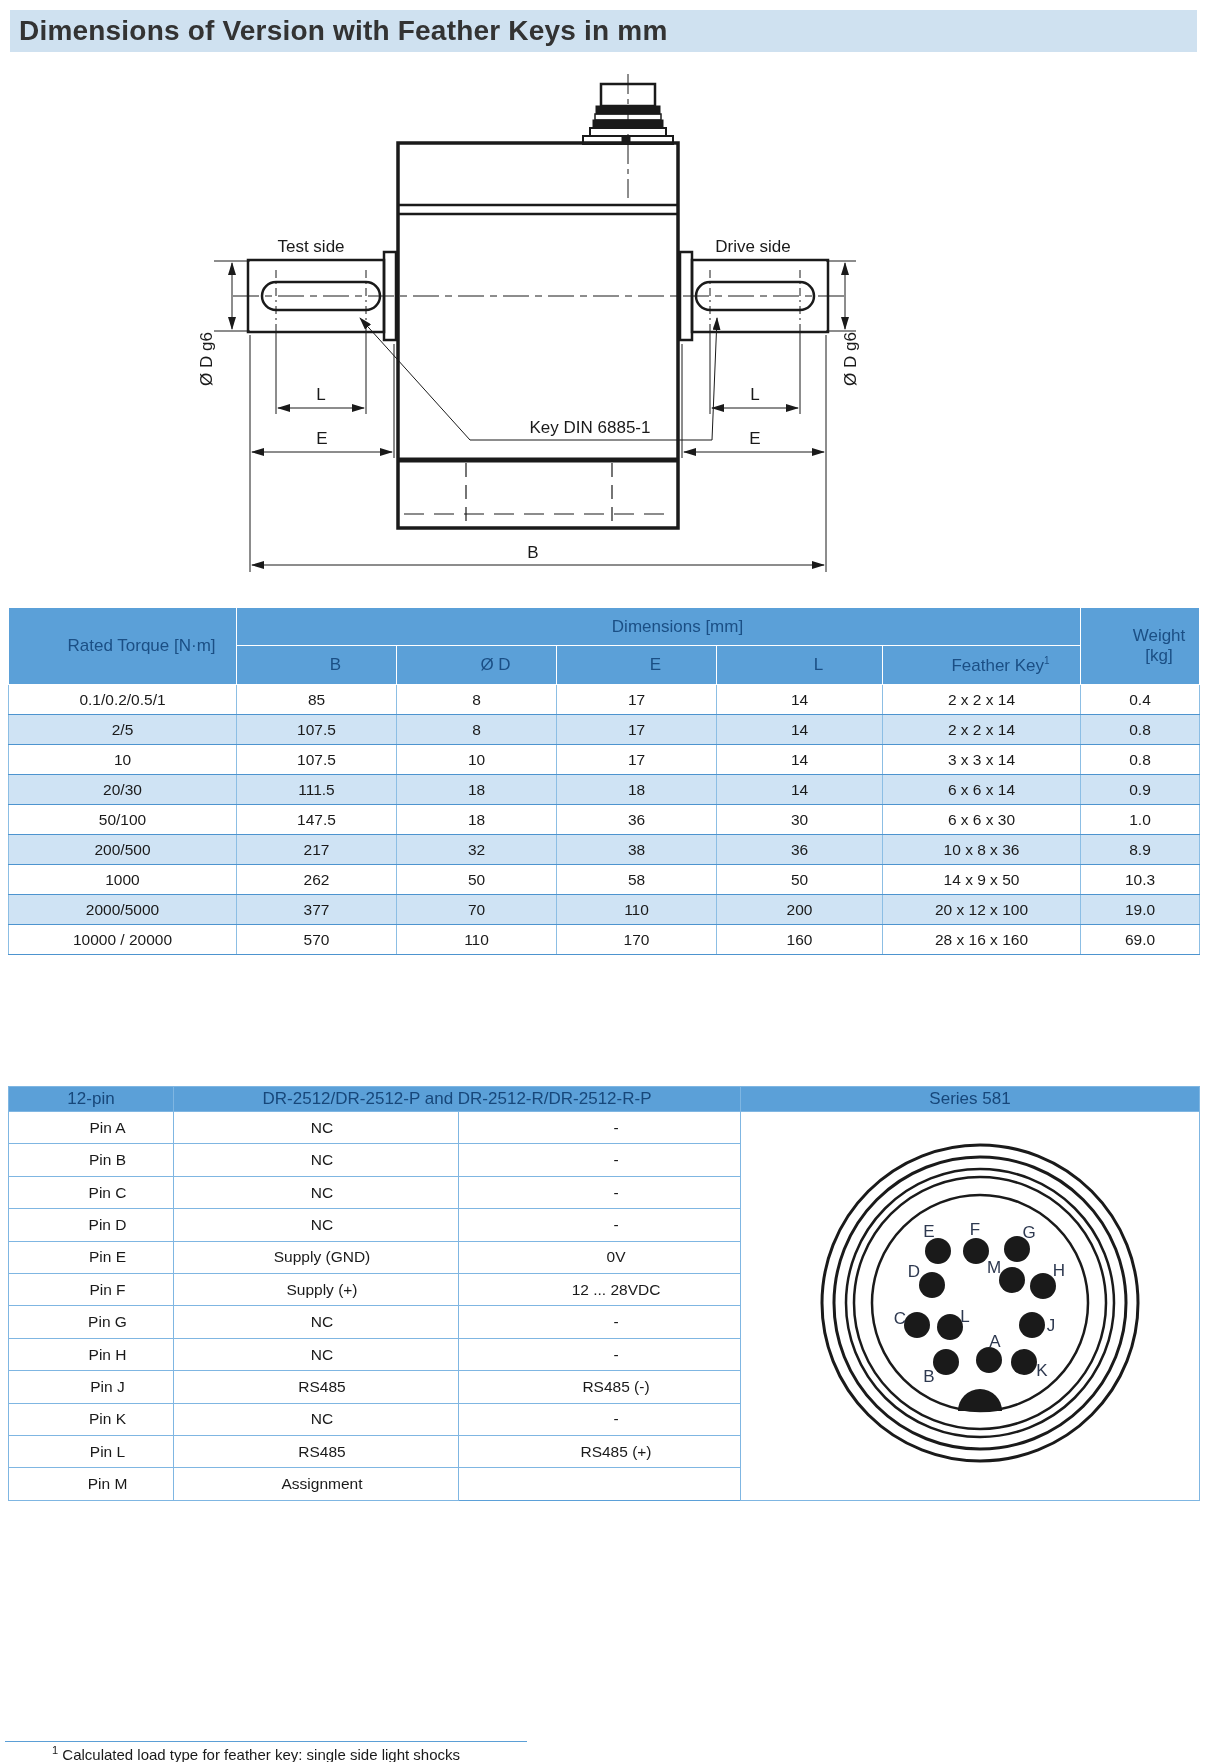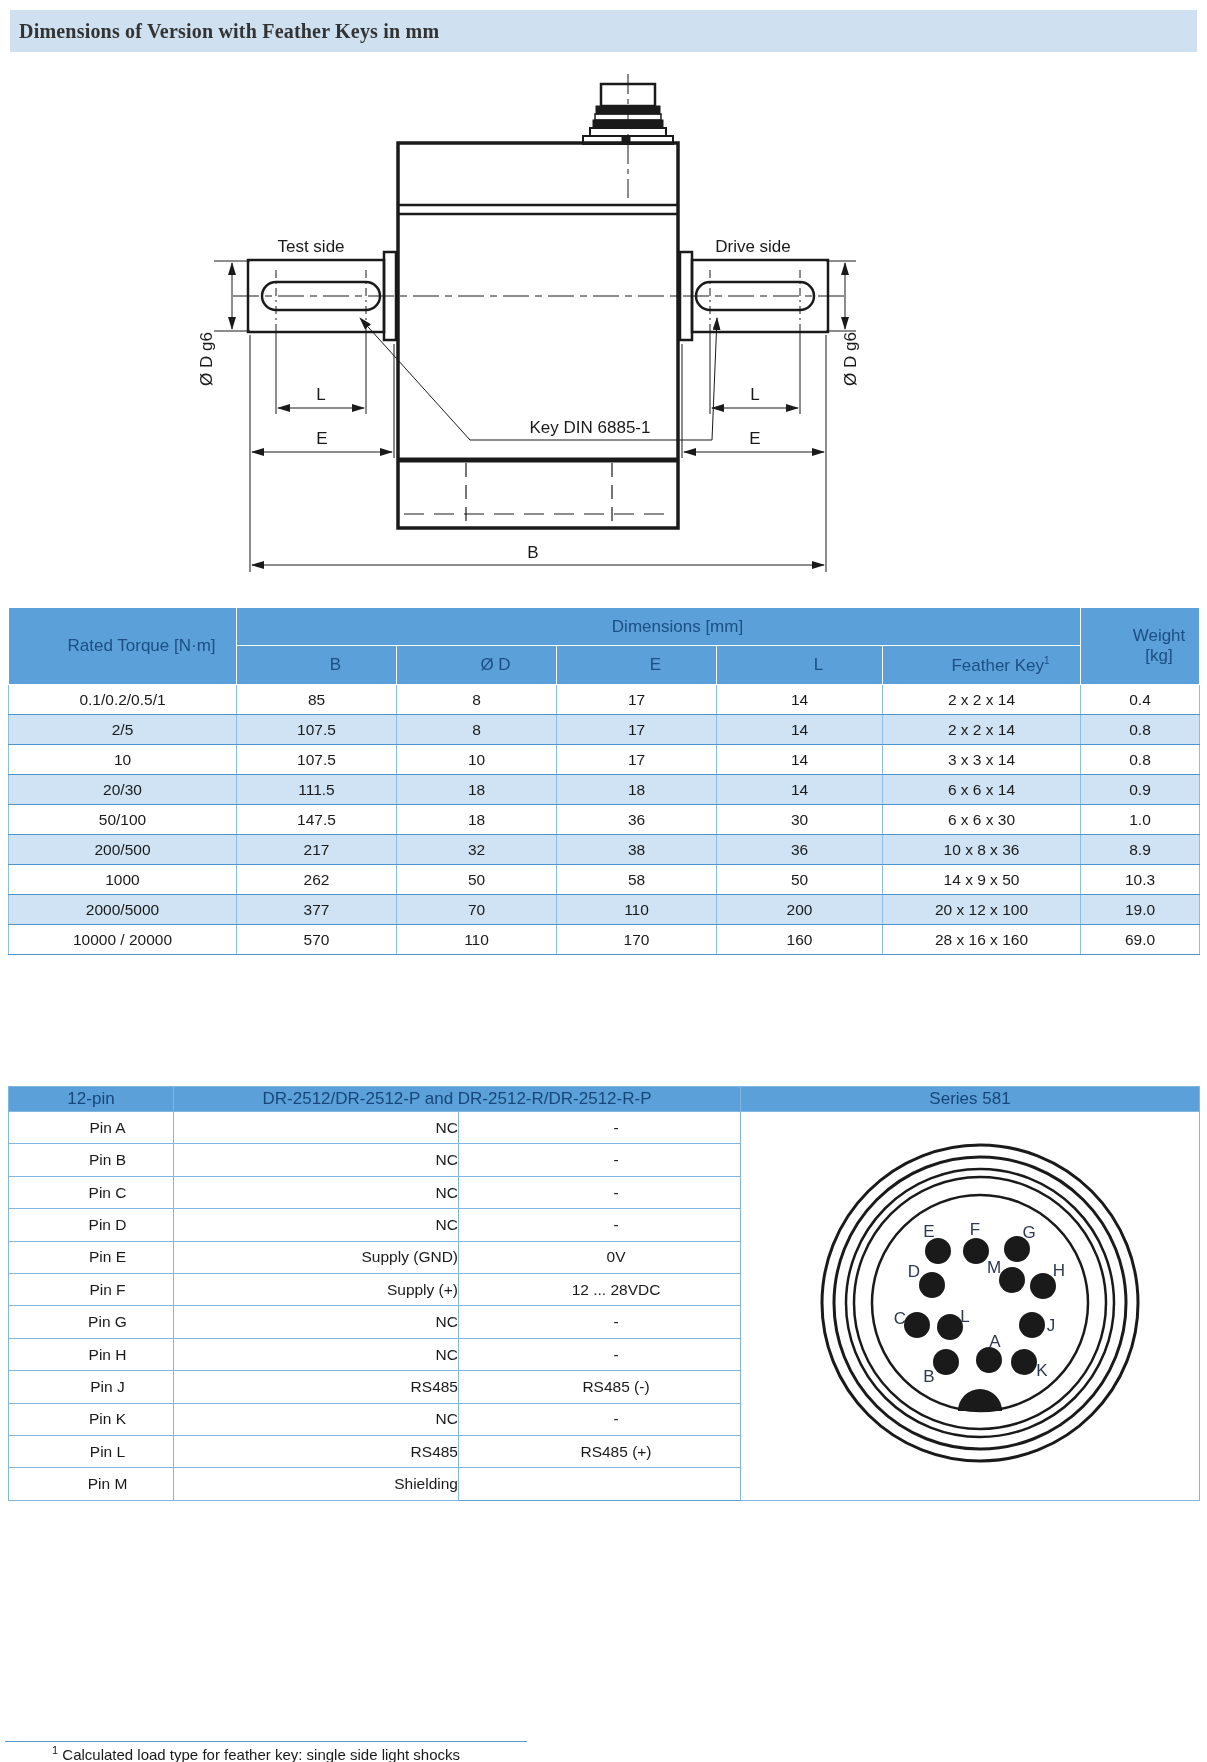--- a/index.html
+++ b/index.html
@@ -3,21 +3,21 @@
 <meta charset="utf-8">
 <style>
   * { margin:0; padding:0; box-sizing:border-box; }
   body { background:#ffffff; font-family:"Liberation Sans", sans-serif; }
   .sheet { position:relative; width:1207px; height:1762px; background:#fff; overflow:hidden; }
 
   .section-bar {
     position:absolute; left:10px; width:1187px; height:42px;
     background:#cfe1f0; display:flex; align-items:center; padding-left:9px;
   }
-  .section-bar h2 { font-size:20px; font-weight:bold; color:#333333; letter-spacing:0.2px;font-family:Liberation Serif, serif; }
+  .section-bar h2 { font-size:28px; font-weight:bold; color:#333333; letter-spacing:0.2px; }
   #bar1 { top:10px; }
   #bar2 { top:1005px; }
 
   svg text { font-family:"Liberation Sans", sans-serif; }
 
   
   table { border-collapse:collapse; table-layout:fixed; }
   #dim-table { position:absolute; left:8px; top:607px; width:1191px; }
   #dim-table th {
     background:#5ba0d8; color:#1b4f85; font-weight:normal; font-size:17px;
@@ -39,21 +39,21 @@
   #pin-table { position:absolute; left:8px; top:1086px; width:1191px; border:1px solid #5ba0d8; }
   #pin-table th {
     background:#5ba0d8; color:#17477a; font-weight:normal; font-size:17px;
     height:25px; border:1px solid #7fb6e2; text-align:center; vertical-align:middle;
   }
   #pin-table td {
     font-size:15.5px; color:#1a1a1a; height:32px; background:#fff;
     border:1px solid #7fb6e2; vertical-align:middle;padding-left:33px;
   }
   #pin-table td:nth-child(1) { text-align:center; }
-  #pin-table td.func { text-align:right; padding-left:12px; }
+  #pin-table td.func { text-align:center; padding-left:12px; }
   #pin-table td.val  { text-align:center; }
   #pin-table td.cell-empty { border:none; }
   #pin-table td.series-cell { padding:0; vertical-align:top; }
 
   .footnote-rule { position:absolute; left:5px; top:1741px; width:522px; height:0;
     border-top:1.5px solid #5b9fd6; }
   .footnote { position:absolute; left:8px; top:1744px; font-size:15px; color:#1a1a1a;margin-left:44px; }
   .footnote sup { font-size:11px; }
 
   .drawing-layer { position:absolute; left:0; top:0; }
@@ -395,21 +395,21 @@
           <td class="func">NC</td>
           <td class="val">-</td>
         </tr>
         <tr>
           <td>Pin L</td>
           <td class="func">RS485</td>
           <td class="val">RS485 (+)</td>
         </tr>
         <tr>
           <td>Pin M</td>
-          <td class="func">Shielding</td>
+          <td class="func">Assignment</td>
           <td class="val cell-empty"></td>
         </tr>
       </tbody>
   </table>
 
   <div class="footnote-rule"></div>
   <div class="footnote">
     <sup>1</sup><span> Calculated load type for feather key: single side light shocks</span>
   </div>
 

